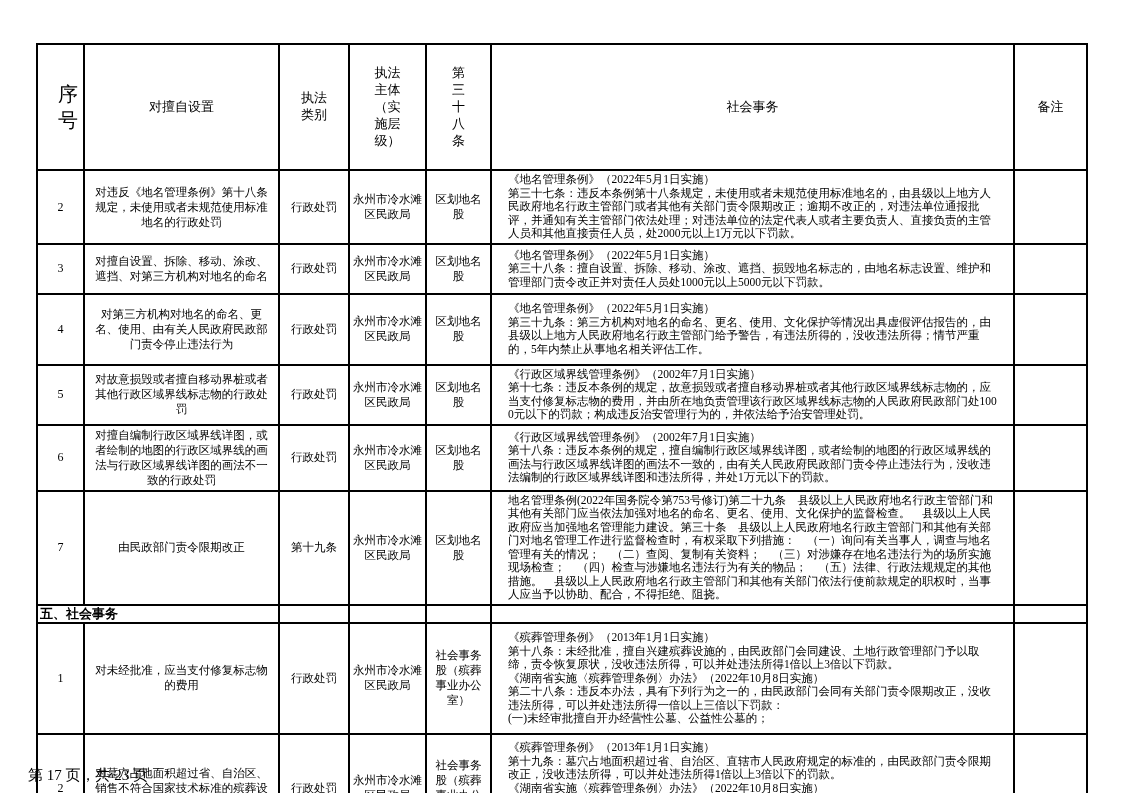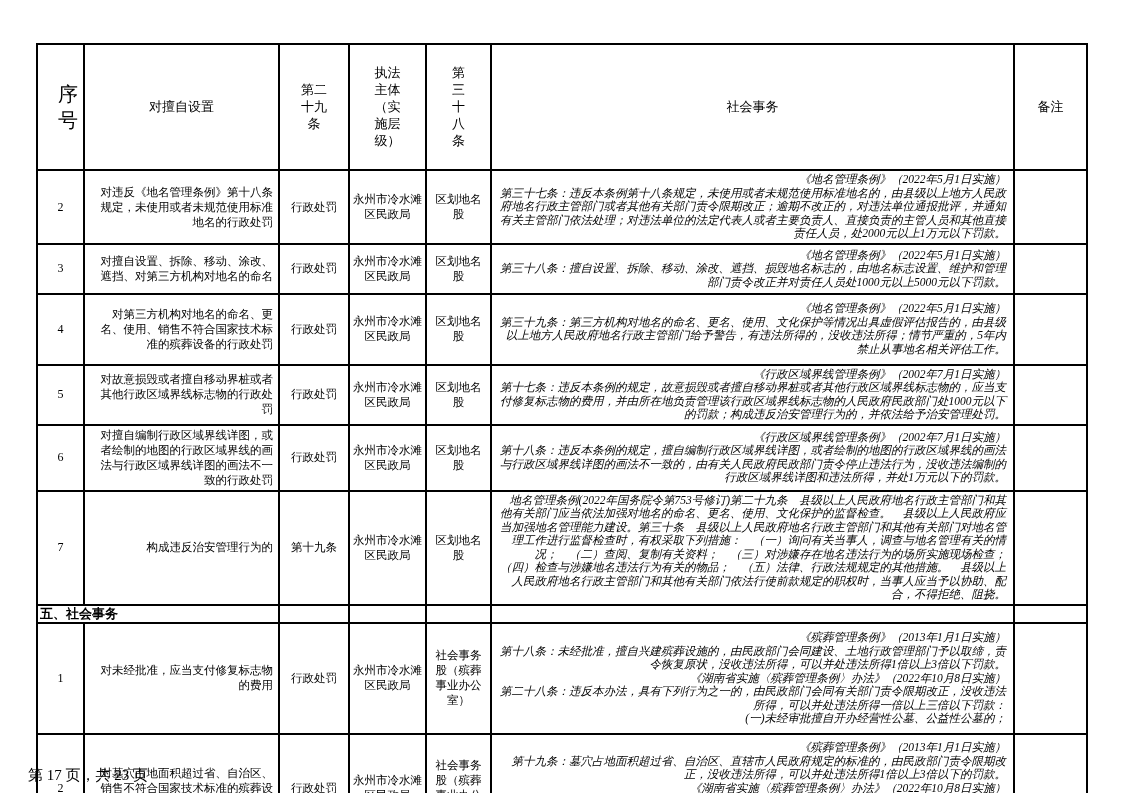--- a/index.html
+++ b/index.html
@@ -25,23 +25,23 @@
   }
   .law-table th {
     font-weight:normal;
     font-size:13px;
     text-align:center;
     padding:20px;
     line-height:1.3;
   }
   th.h-seq { font-size:20px; }
   .c-seq   { text-align:center; font-size:12px; }
-  .c-name  { text-align:right; padding:2px 5px; font-size:11.5px; line-height:15px;margin-left:36px; }
+  .c-name  { text-align:center; padding:2px 5px; font-size:11.5px; line-height:15px;margin-left:36px; }
   .c-cat, .c-subj, .c-agency { text-align:center; padding:2px 3px; font-size:11.5px; line-height:15px; }
-  .c-basis { text-align:right; padding:2px 7px; font-size:11.5px; line-height:13.5px; white-space:pre-line;font-style:italic; }
+  .c-basis { text-align:left; padding:2px 16px; font-size:11.5px; line-height:13.5px; white-space:pre-line; }
   .c-remark { }
   .section-row .c-section {
     font-weight:bold; font-size:13px; text-align:left;
     padding:0 2px; line-height:14px;
   }
   .page-footer {
     position:absolute; left:0; top:766px; width:100%;
     text-align:left; font-size:15px; color:#000;
     pointer-events:none;
     padding-left:28px;
@@ -58,21 +58,21 @@
         <col style="width:70px">
         <col style="width:77px">
         <col style="width:65px">
         <col style="width:523px">
         <col style="width:73px">
     </colgroup>
     <thead>
       <tr style="height:54px">
         <th class="h-seq">序号</th>
         <th>对擅自设置</th>
-        <th>第二十九条</th>
+        <th>执法类别</th>
         <th>执法主体（实施层级）</th>
         <th>第三十八条</th>
         <th>社会事务</th>
         <th>备注</th>
       </tr>
     </thead>
     <tbody>
       <tr style="height:70px">
         <td class="c-seq">2</td>
         <td class="c-name">对违反《地名管理条例》第十八条规定，未使用或者未规范使用标准地名的行政处罚</td>
@@ -88,21 +88,21 @@
         <td class="c-name">对擅自设置、拆除、移动、涂改、遮挡、对第三方机构对地名的命名</td>
         <td class="c-cat">行政处罚</td>
         <td class="c-subj">永州市冷水滩区民政局</td>
         <td class="c-agency">区划地名股</td>
         <td class="c-basis">《地名管理条例》（2022年5月1日实施）
 第三十八条：擅自设置、拆除、移动、涂改、遮挡、损毁地名标志的，由地名标志设置、维护和管理部门责令改正并对责任人员处1000元以上5000元以下罚款。</td>
         <td class="c-remark"></td>
       </tr>
       <tr style="height:71px">
         <td class="c-seq">4</td>
-        <td class="c-name">对第三方机构对地名的命名、更名、使用、销售不符合国家技术标准的殡葬设备的行政处罚</td>
+        <td class="c-name">对第三方机构对地名的命名、更名、使用、由有关人民政府民政部门责令停止违法行为</td>
         <td class="c-cat">行政处罚</td>
         <td class="c-subj">永州市冷水滩区民政局</td>
         <td class="c-agency">区划地名股</td>
         <td class="c-basis">《地名管理条例》（2022年5月1日实施）
 第三十九条：第三方机构对地名的命名、更名、使用、文化保护等情况出具虚假评估报告的，由县级以上地方人民政府地名行政主管部门给予警告，有违法所得的，没收违法所得；情节严重的，5年内禁止从事地名相关评估工作。</td>
         <td class="c-remark"></td>
       </tr>
       <tr style="height:57px">
         <td class="c-seq">5</td>
         <td class="c-name">对故意损毁或者擅自移动界桩或者其他行政区域界线标志物的行政处罚</td>
@@ -118,21 +118,21 @@
         <td class="c-name">对擅自编制行政区域界线详图，或者绘制的地图的行政区域界线的画法与行政区域界线详图的画法不一致的行政处罚</td>
         <td class="c-cat">行政处罚</td>
         <td class="c-subj">永州市冷水滩区民政局</td>
         <td class="c-agency">区划地名股</td>
         <td class="c-basis">《行政区域界线管理条例》（2002年7月1日实施）
 第十八条：违反本条例的规定，擅自编制行政区域界线详图，或者绘制的地图的行政区域界线的画法与行政区域界线详图的画法不一致的，由有关人民政府民政部门责令停止违法行为，没收违法编制的行政区域界线详图和违法所得，并处1万元以下的罚款。</td>
         <td class="c-remark"></td>
       </tr>
       <tr style="height:94px">
         <td class="c-seq">7</td>
-        <td class="c-name">构成违反治安管理行为的</td>
+        <td class="c-name">由民政部门责令限期改正</td>
         <td class="c-cat">第十九条</td>
         <td class="c-subj">永州市冷水滩区民政局</td>
         <td class="c-agency">区划地名股</td>
         <td class="c-basis">地名管理条例(2022年国务院令第753号修订)第二十九条　县级以上人民政府地名行政主管部门和其他有关部门应当依法加强对地名的命名、更名、使用、文化保护的监督检查。　县级以上人民政府应当加强地名管理能力建设。第三十条　县级以上人民政府地名行政主管部门和其他有关部门对地名管理工作进行监督检查时，有权采取下列措施：　（一）询问有关当事人，调查与地名管理有关的情况；　（二）查阅、复制有关资料；　（三）对涉嫌存在地名违法行为的场所实施现场检查；　（四）检查与涉嫌地名违法行为有关的物品；　（五）法律、行政法规规定的其他措施。　县级以上人民政府地名行政主管部门和其他有关部门依法行使前款规定的职权时，当事人应当予以协助、配合，不得拒绝、阻挠。</td>
         <td class="c-remark"></td>
       </tr>
       <tr class="section-row" style="height:18px">
         <td class="c-section" colspan="2">五、社会事务</td>
         <td></td>
         <td></td>

